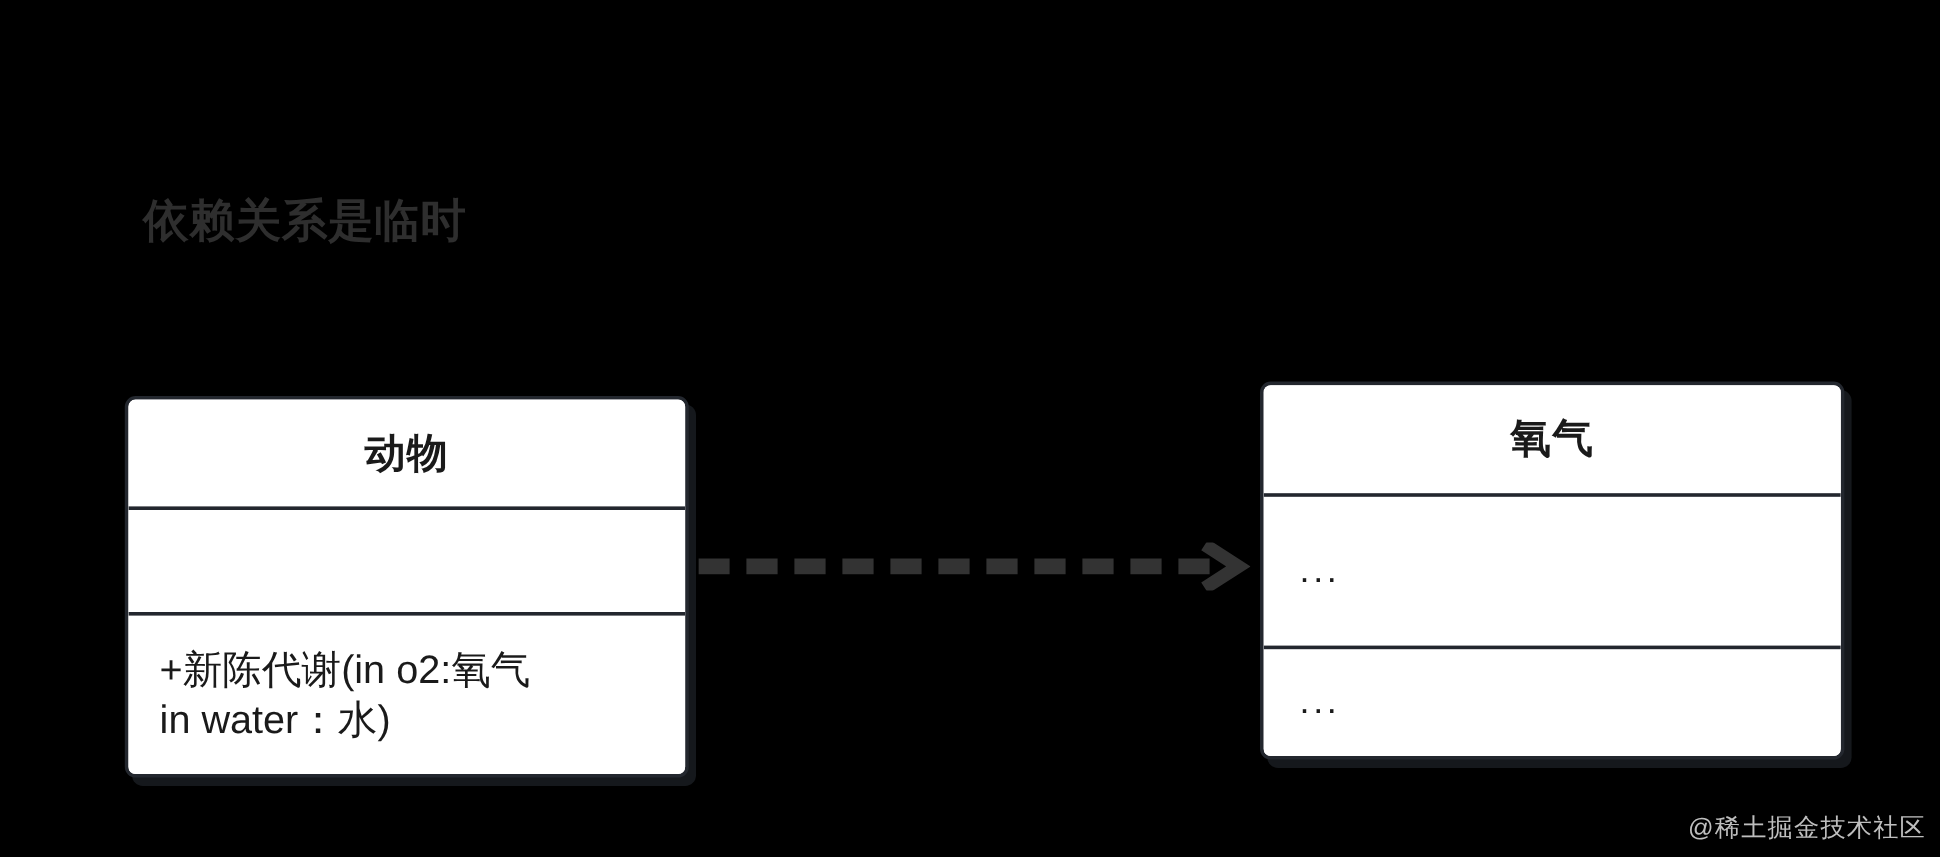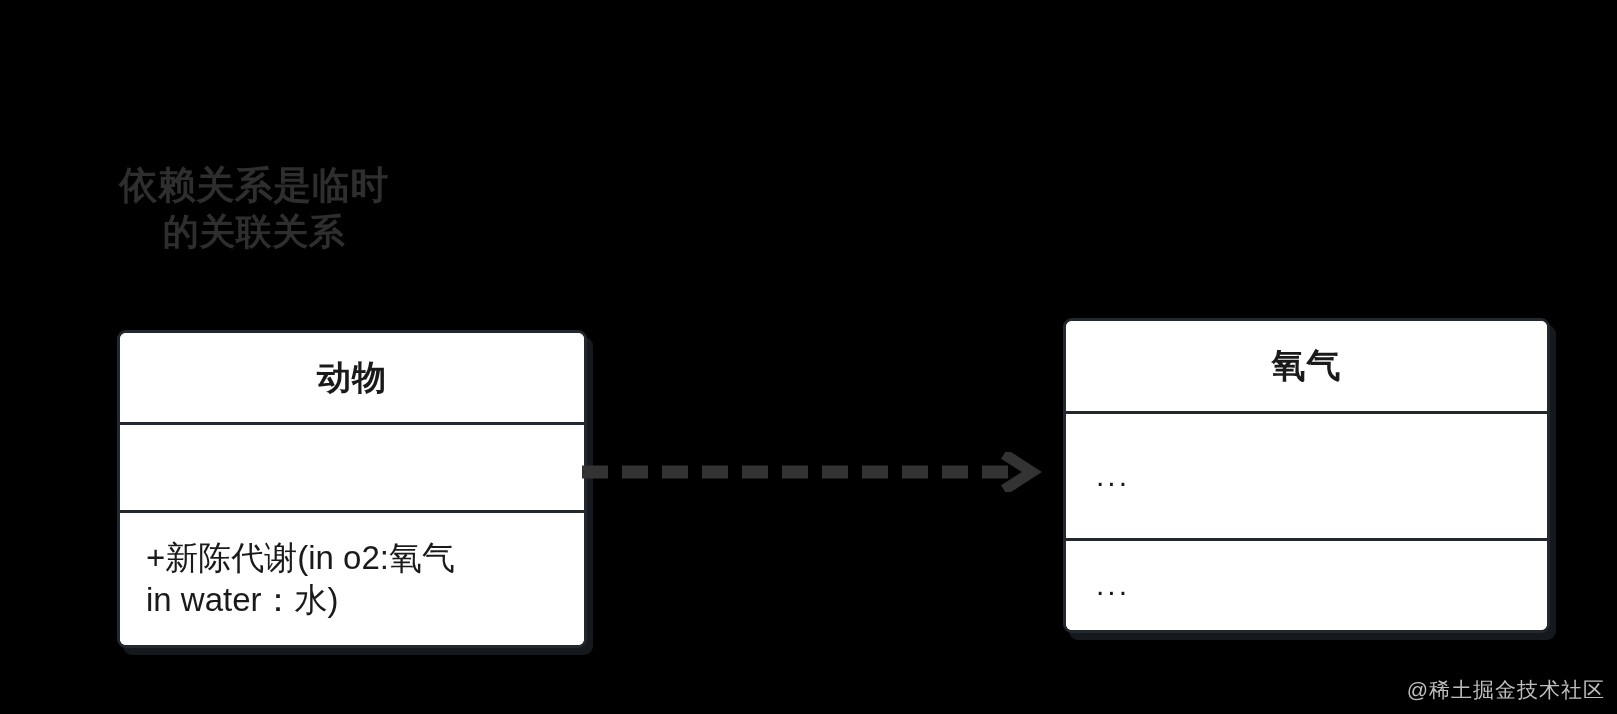--- a/index.html
+++ b/index.html
@@ -45,21 +45,20 @@
 
   
   .uml-class {
     position: absolute;
     background: #ffffff;
     border: 3px solid #23272e;
     border-radius: 9px;
     box-sizing: border-box;
     box-shadow: 6px 7px 0 0 #15181c;
     overflow: hidden;
-    margin-left: 13px;
   }
 
   .uml-section {
     box-sizing: border-box;
     display: flex;
     align-items: center;
     padding: 0 16px;
     background: #ffffff;
   }
   .uml-section + .uml-section {
@@ -120,21 +119,20 @@
     text-align: right;
   }
 </style>
 </head>
 <body>
 
 <div class="canvas">
 
   <div class="annotation">
     <span>依赖关系是临时</span>
-    <span class="line2">的关联关系</span>
   </div>
 
   <div class="uml-class" id="class-animal">
     <div class="uml-section uml-title sec-title">动物</div>
     <div class="uml-section uml-body sec-attrs"></div>
     <div class="uml-section uml-body sec-ops">+新陈代谢(in o2:氧气
 in water：水)</div>
   </div>
 
   <div class="uml-class" id="class-oxygen">

